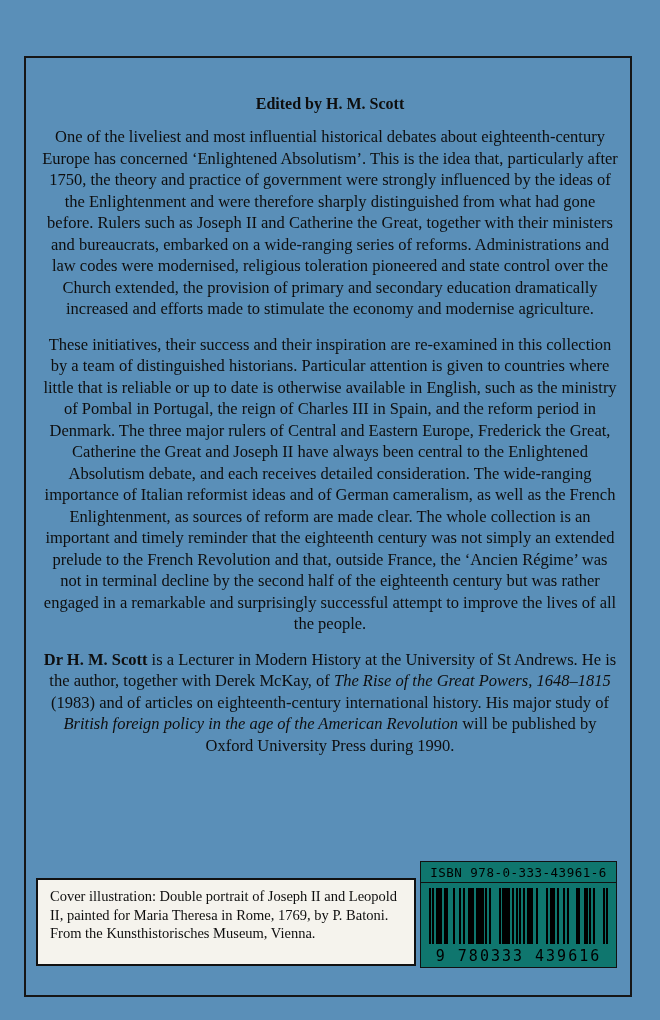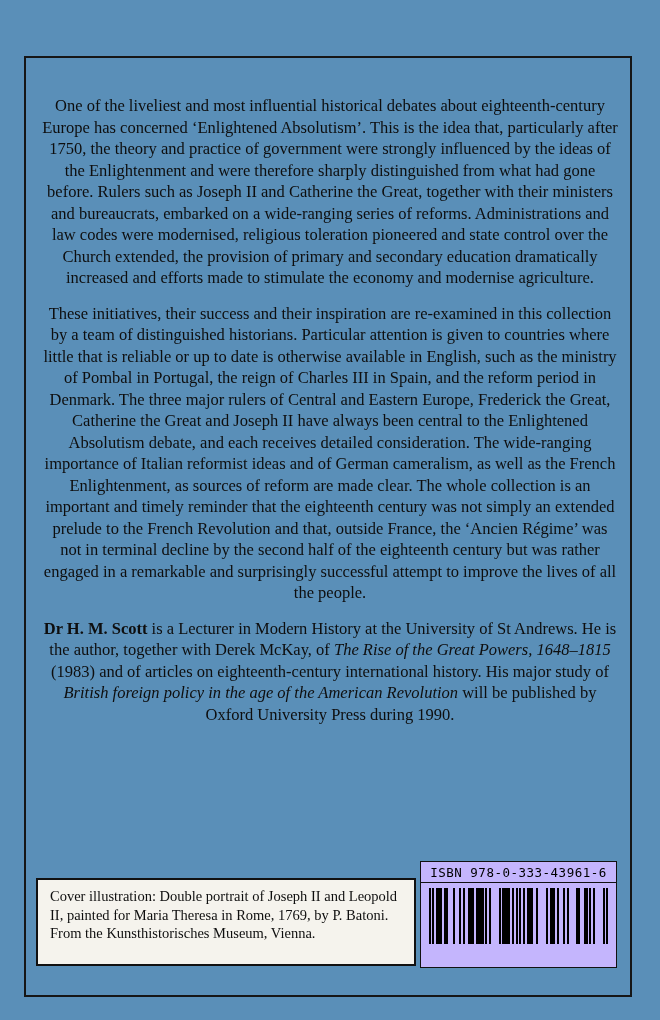--- a/index.html
+++ b/index.html
@@ -80,21 +80,21 @@
     line-height: 18.5px;
     text-align: left;
   }
   .cover-note p { margin: 0; }
   .barcode-panel {
     position: absolute;
     left: 420px;
     top: 861px;
     width: 197px;
     height: 107px;
-    background: #c4b5fd;
+    background: #0f766e;
     border: 1px solid #111;
     box-sizing: border-box;
     text-align: center;
   }
   .isbn {
     font-family: "DejaVu Sans Mono", monospace;
     font-size: 12.5px;
     letter-spacing: 0.5px;
     padding: 3px 0 2px 0;
     border-bottom: 1px solid #111;
@@ -119,20 +119,21 @@
 </style>
 </head>
 <body>
 
 <div class="cover" style="background: rgb(90, 143, 184);">
 
   <div class="frame"></div>
 
 
   <div class="content">
+    <h2>Edited by H. M. Scott</h2>
 
     <p class="para">One of the liveliest and most influential historical debates about eighteenth-century Europe has concerned ‘Enlightened Absolutism’. This is the idea that, particularly after 1750, the theory and practice of government were strongly influenced by the ideas of the Enlightenment and were therefore sharply distinguished from what had gone before. Rulers such as Joseph II and Catherine the Great, together with their ministers and bureaucrats, embarked on a wide-ranging series of reforms. Administrations and law codes were modernised, religious toleration pioneered and state control over the Church extended, the provision of primary and secondary education dramatically increased and efforts made to stimulate the economy and modernise agriculture.</p>
     <p class="para">These initiatives, their success and their inspiration are re-examined in this collection by a team of distinguished historians. Particular attention is given to countries where little that is reliable or up to date is otherwise available in English, such as the ministry of Pombal in Portugal, the reign of Charles III in Spain, and the reform period in Denmark. The three major rulers of Central and Eastern Europe, Frederick the Great, Catherine the Great and Joseph II have always been central to the Enlightened Absolutism debate, and each receives detailed consideration. The wide-ranging importance of Italian reformist ideas and of German cameralism, as well as the French Enlightenment, as sources of reform are made clear. The whole collection is an important and timely reminder that the eighteenth century was not simply an extended prelude to the French Revolution and that, outside France, the ‘Ancien Régime’ was not in terminal decline by the second half of the eighteenth century but was rather engaged in a remarkable and surprisingly successful attempt to improve the lives of all the people.</p>
 
     <p class="para"><span class="b">Dr H. M. Scott</span><span> is a Lecturer in Modern History at the University of St Andrews. He is the author, together with Derek McKay, of </span><span class="i">The Rise of the Great Powers, 1648–1815</span><span> (1983) and of articles on eighteenth-century international history. His major study of </span><span class="i">British foreign policy in the age of the American Revolution</span><span> will be published by Oxford University Press during 1990.</span></p>
   </div>
 
   <div class="cover-note">
     <p>Cover illustration: Double portrait of Joseph II and Leopold II, painted for Maria Theresa in Rome, 1769, by P. Batoni. From the Kunsthistorisches Museum, Vienna.</p>
   </div>
@@ -229,15 +230,16 @@
         <div style="width: 2px; background: transparent;"></div>
         <div style="width: 2px; background: rgb(0, 0, 0);"></div>
         <div style="width: 2px; background: transparent;"></div>
         <div style="width: 2px; background: transparent;"></div>
         <div style="width: 2px; background: transparent;"></div>
         <div style="width: 2px; background: transparent;"></div>
         <div style="width: 2px; background: rgb(0, 0, 0);"></div>
         <div style="width: 2px; background: transparent;"></div>
         <div style="width: 2px; background: rgb(0, 0, 0);"></div>
       </div>
+    <div class="digits">9 780333 439616</div>
   </div>
 
 </div>
 
 </body></html>

